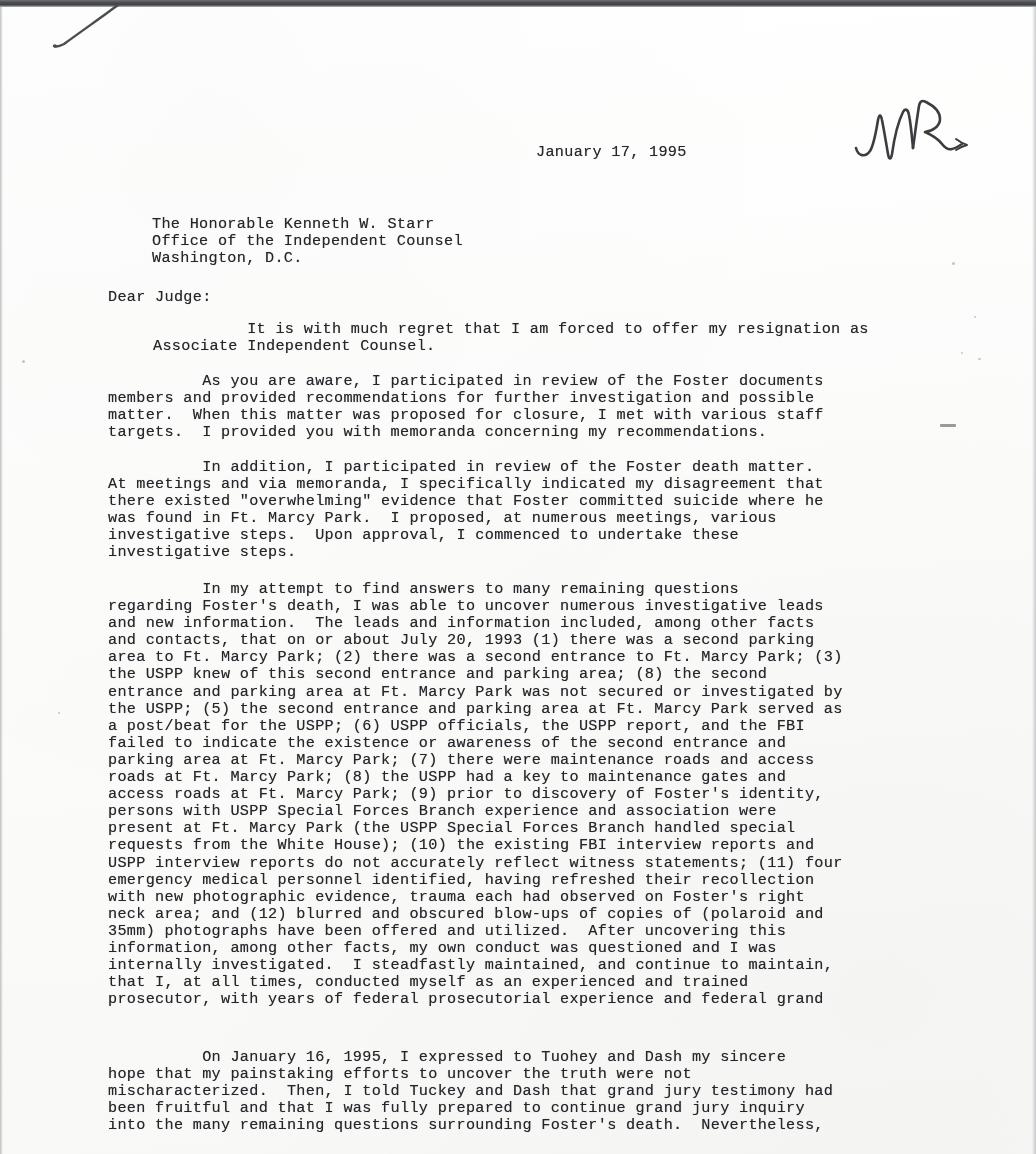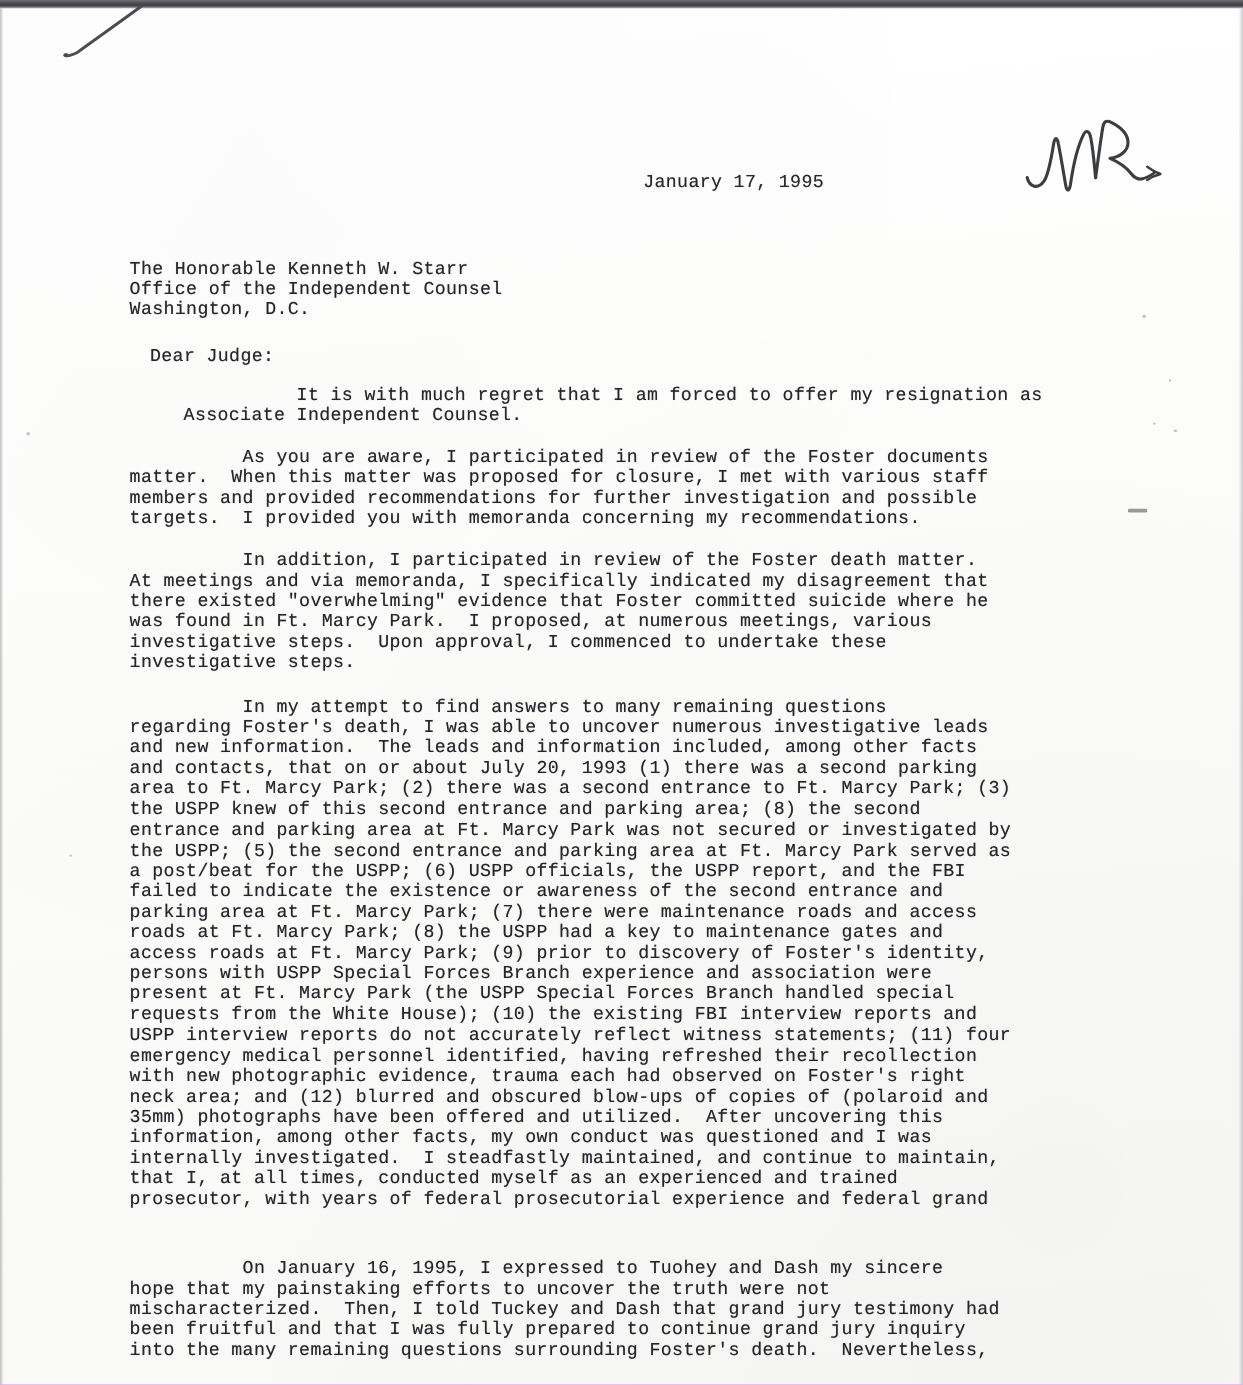--- a/index.html
+++ b/index.html
@@ -74,22 +74,22 @@
     position: absolute;
     left: 108px;
     color: #24262a;
     font-size: 15.2px;
     line-height: 17.1px;
     letter-spacing: 0.02em;
     text-shadow: 0 0 0.7px rgba(60,62,66,0.55);
   }
   .block .line { white-space: pre; }
 
-  #addressee  { top: 216px; }
-  #salutation { top: 289px; margin-left: 17px; }
+  #addressee  { top: 216px; margin-left: 44px; }
+  #salutation { top: 289px; }
   #para-1     { top: 321px; margin-left: 45px; }
   #para-2     { top: 373px; }
   #para-3     { top: 459px; }
   #para-4     { top: 581px; }
   #para-5     { top: 1049px; }
 
   
   #initials {
     position: absolute;
     left: 846px;
@@ -167,22 +167,22 @@
     <span class="line">Dear Judge:</span>
   </div>
 
   <div class="block" id="para-1">
     <span class="line">          It is with much regret that I am forced to offer my resignation as</span>
     <span class="line">Associate Independent Counsel.</span>
   </div>
 
   <div class="block" id="para-2">
     <span class="line">          As you are aware, I participated in review of the Foster documents</span>
+    <span class="line">members and provided recommendations for further investigation and possible</span>
     <span class="line">matter.  When this matter was proposed for closure, I met with various staff</span>
-    <span class="line">members and provided recommendations for further investigation and possible</span>
     <span class="line">targets.  I provided you with memoranda concerning my recommendations.</span>
   </div>
 
   <div class="block" id="para-3">
     <span class="line">          In addition, I participated in review of the Foster death matter.</span>
     <span class="line">At meetings and via memoranda, I specifically indicated my disagreement that</span>
     <span class="line">there existed "overwhelming" evidence that Foster committed suicide where he</span>
     <span class="line">was found in Ft. Marcy Park.  I proposed, at numerous meetings, various</span>
     <span class="line">investigative steps.  Upon approval, I commenced to undertake these</span>
     <span class="line">investigative steps.</span>

